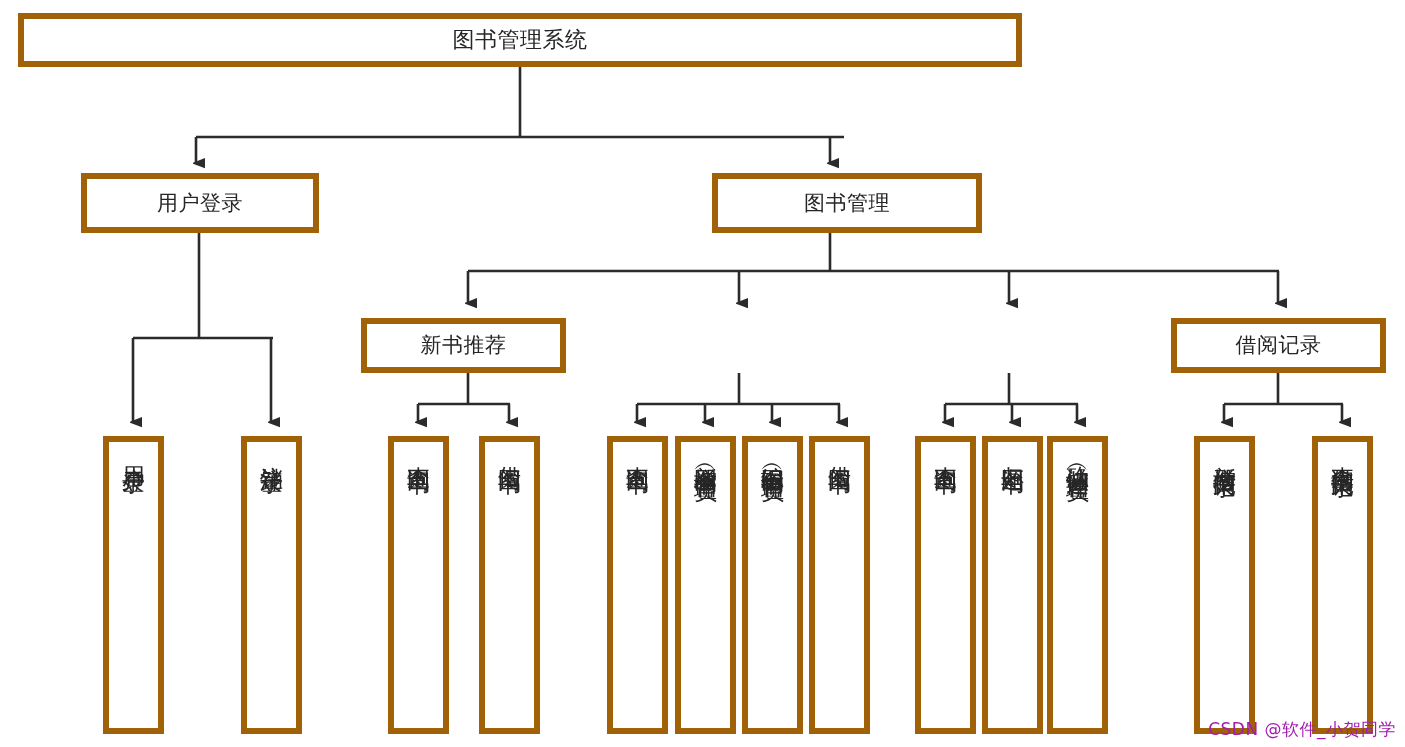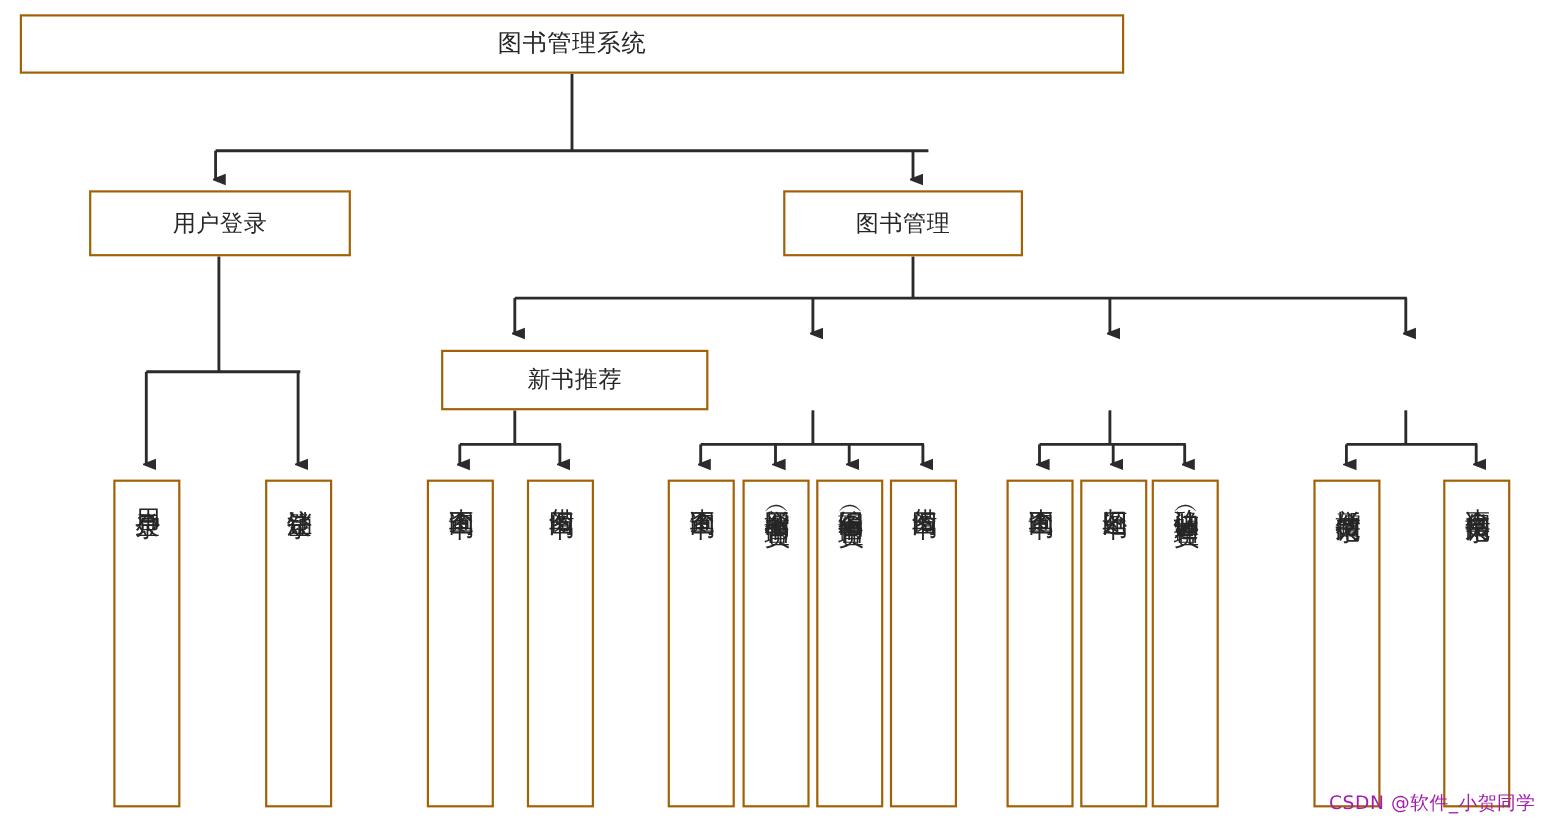--- a/index.html
+++ b/index.html
@@ -16,21 +16,21 @@
   }
   svg#wires{
     position:absolute;
     left:0; top:0;
     width:1405px; height:747px;
     pointer-events:none;
   }
   .node{
     position:absolute;
     box-sizing:border-box;
-    border:2px solid #a16207;
+    border:6px solid #a16207;
     background:#ffffff;
     display:flex;
     align-items:center;
     justify-content:center;
     color:#262626;
   }
   .node .lbl{
     display:block;
     line-height:1.18;
     letter-spacing:0.5px;
@@ -123,26 +123,29 @@
     </g>
   </svg>
 
   <div class="node h root" style="left:18px; top:13px; width:1004px; height:54px;">
     <span class="lbl">图书管理系统</span>
   </div>
 
   <div class="node h" style="left:81px; top:173px; width:238px; height:60px;">
     <span class="lbl">用户登录</span>
   </div>
-  <div class="node h" style="left:712px; top:173px; width:218px; height:60px;">
+  <div class="node h" style="left:712px; top:173px; width:270px; height:60px;">
     <span class="lbl">图书管理</span>
   </div>
 
-  <div class="node h" style="left:361px; top:318px; width:243px; height:55px;margin-left:40px;">
+  <div class="node h" style="left:361px; top:318px; width:205px; height:55px;">
     <span class="lbl">新书推荐</span>
+  </div>
+  <div class="node h" style="left:1171px; top:318px; width:215px; height:55px;">
+    <span class="lbl">借阅记录</span>
   </div>
 
   <div class="node v" style="left:103px; top:436px; width:61px; height:298px;">
     <span class="lbl">用户登录</span>
   </div>
   <div class="node v" style="left:241px; top:436px; width:61px; height:298px;">
     <span class="lbl">注销登录</span>
   </div>
 
   <div class="node v" style="left:388px; top:436px; width:61px; height:298px;">

